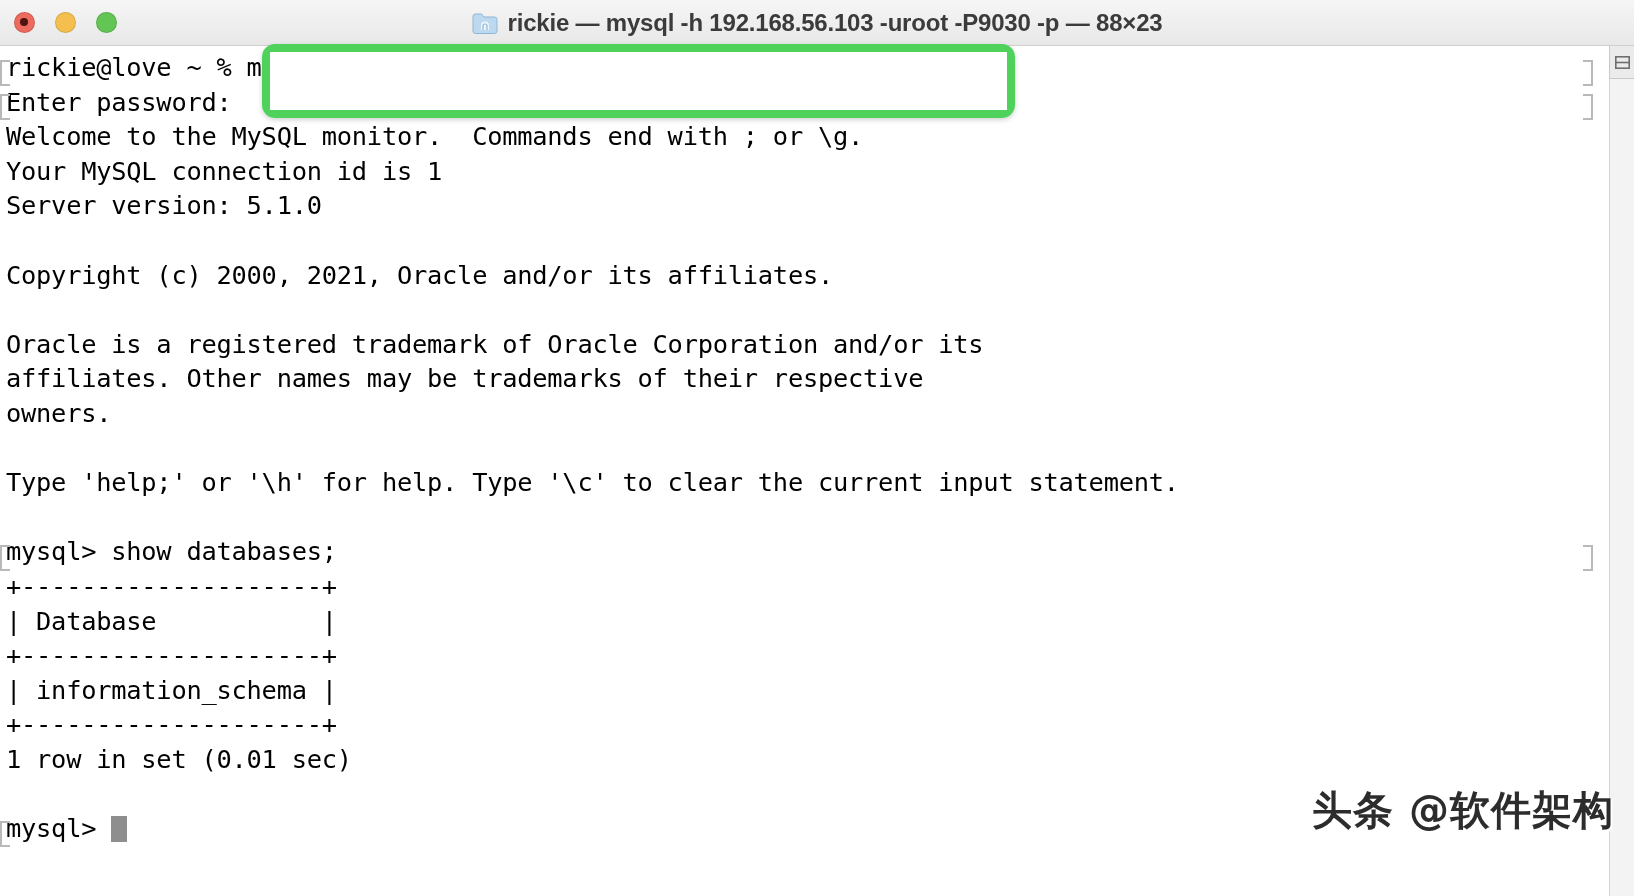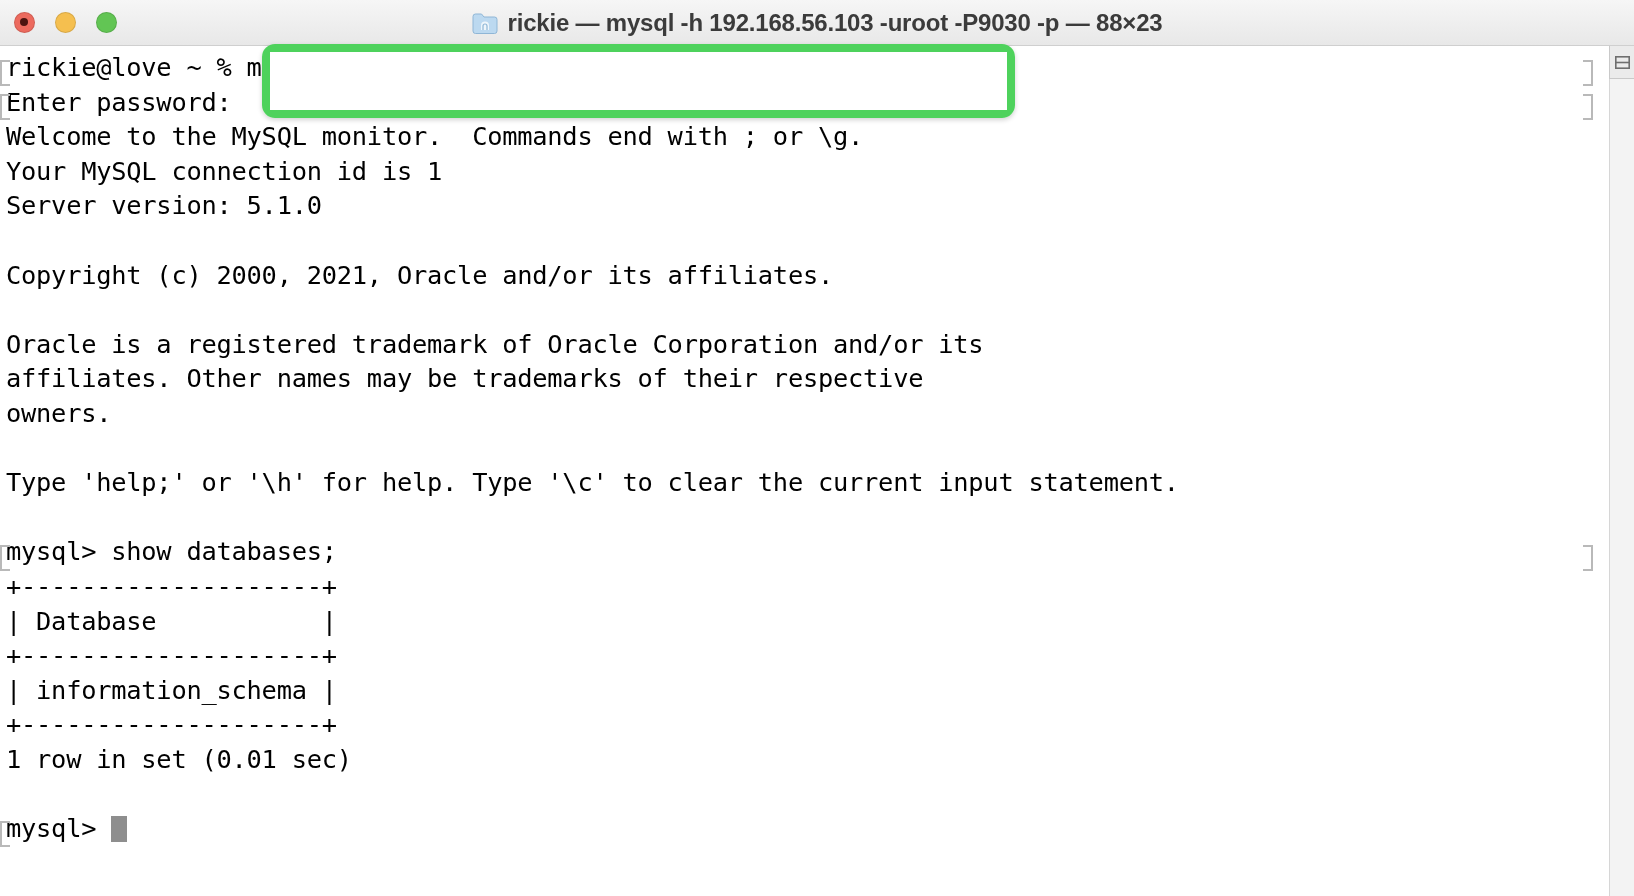--- a/index.html
+++ b/index.html
@@ -226,14 +226,15 @@
   <div class="split-btn">
     <svg class="split-icon" viewBox="0 0 15 13">
       <rect x="0.8" y="0.8" width="13.4" height="11.4" fill="none" stroke="#6e6e6e" stroke-width="1.6"></rect>
       <line x1="0.8" y1="6.5" x2="14.2" y2="6.5" stroke="#6e6e6e" stroke-width="1.6"></line>
     </svg>
   </div>
 
   <div class="green-box-fill"></div>
   <div class="green-box"></div>
 
+  <div class="watermark">头条 @软件架构</div>
 
 </div>
 
 </body></html>

